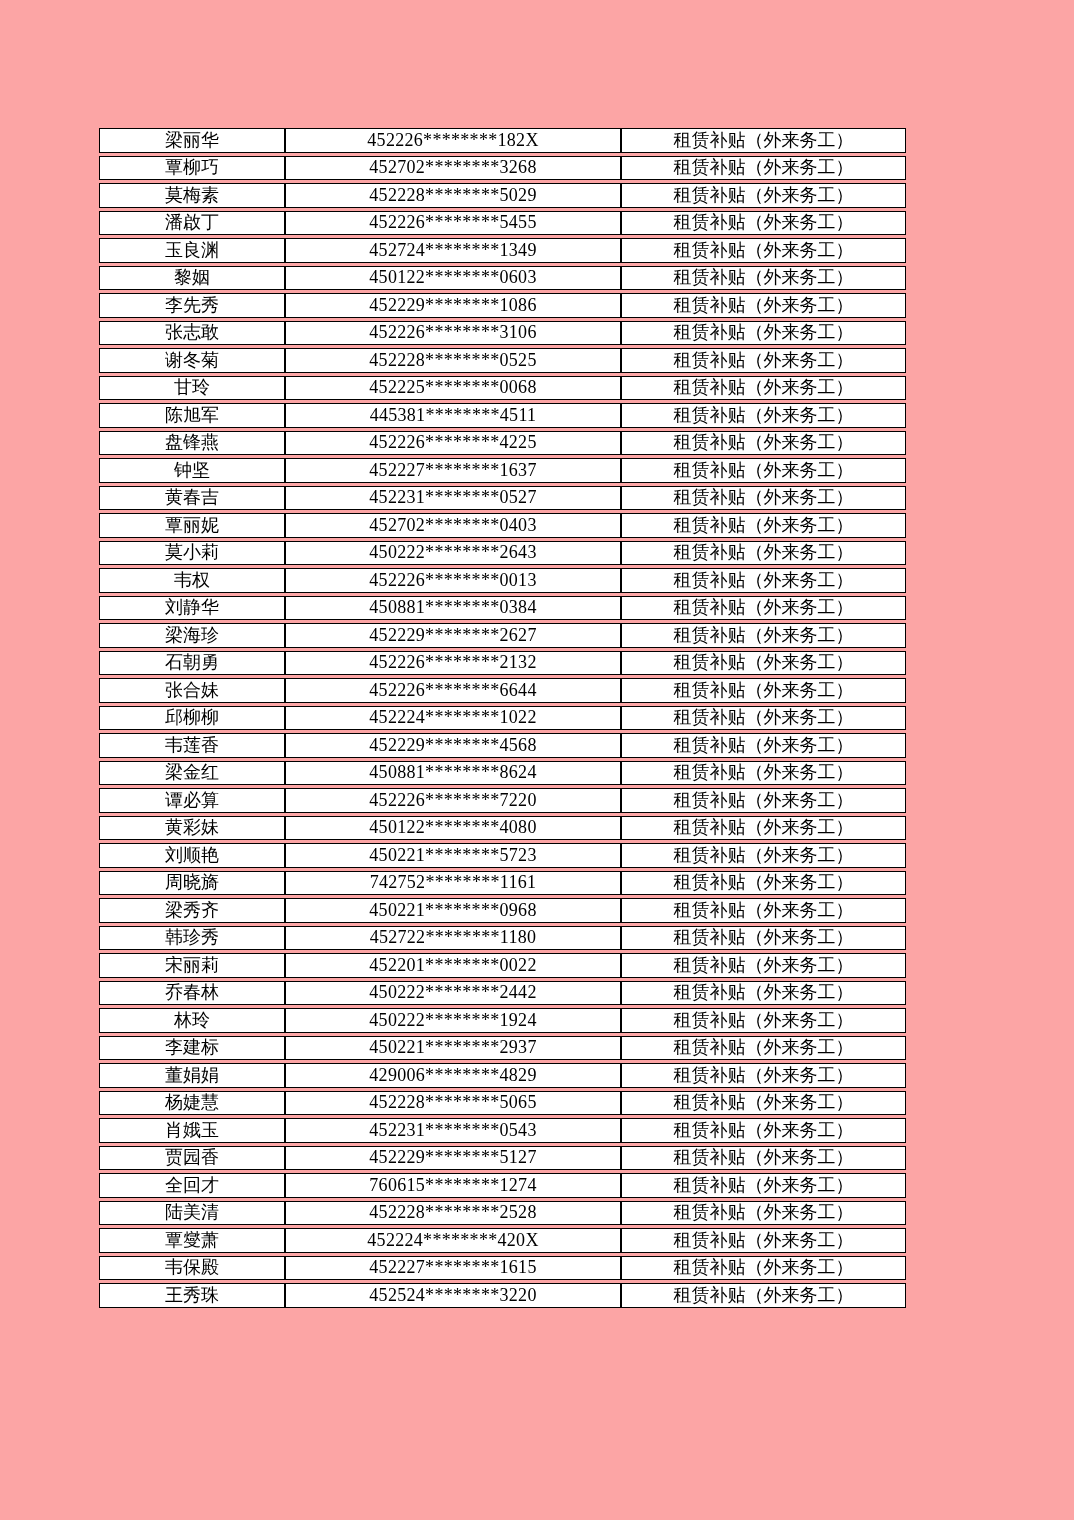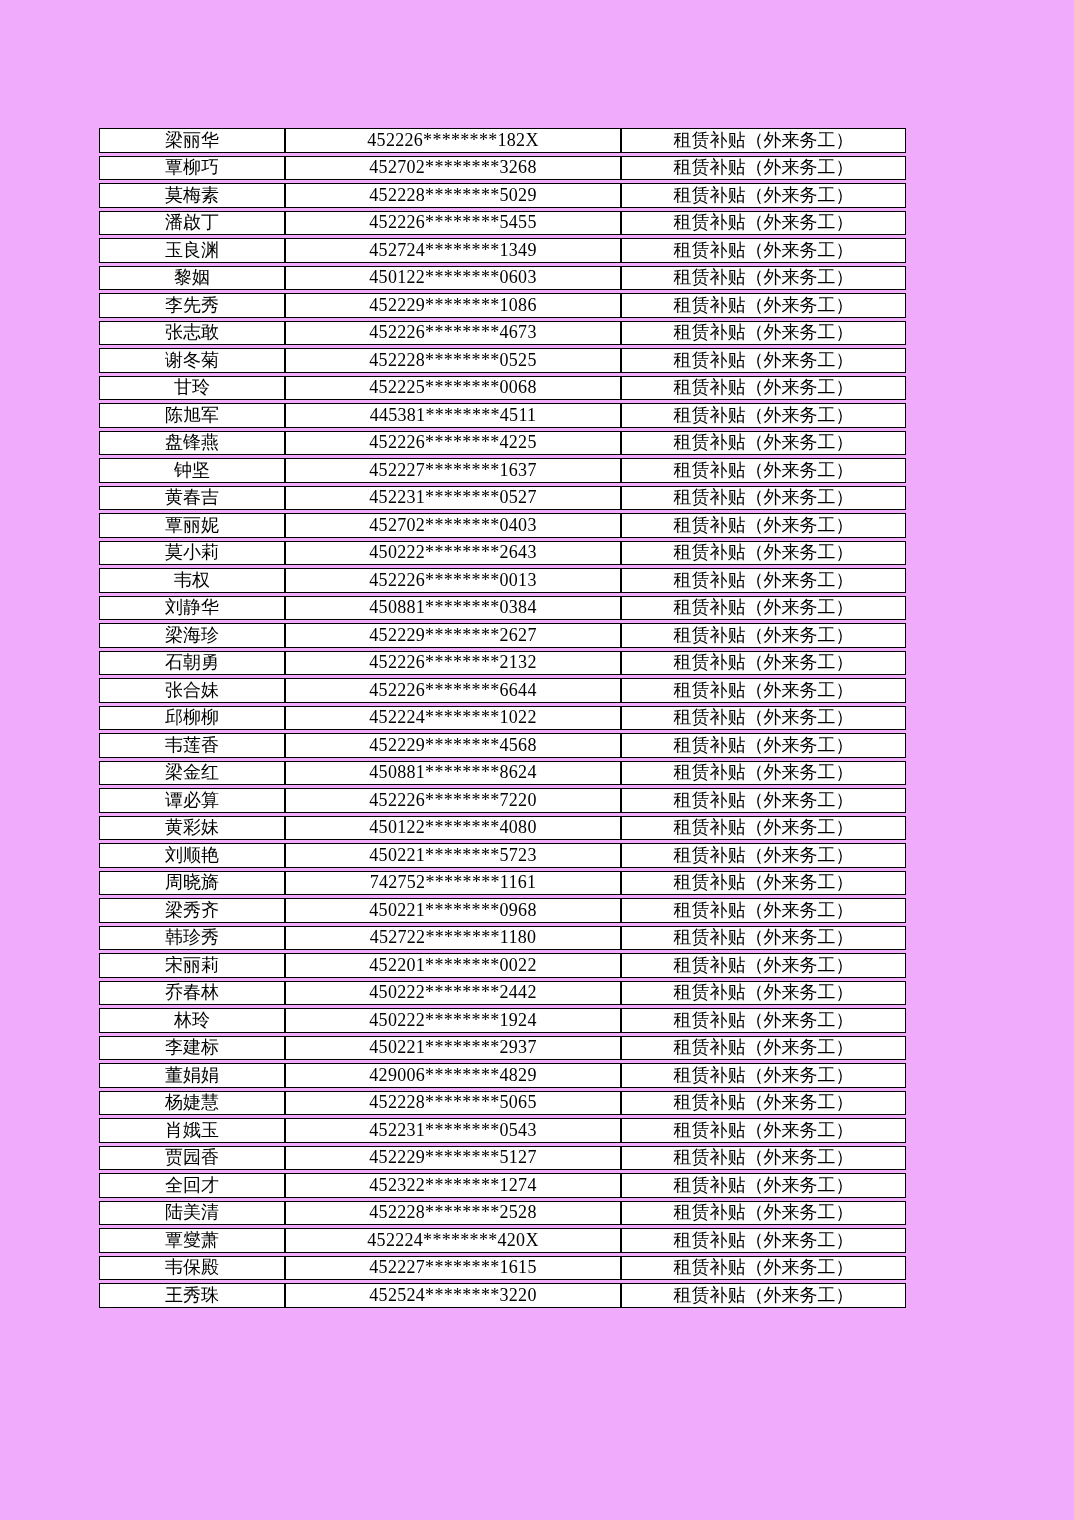--- a/index.html
+++ b/index.html
@@ -4,21 +4,21 @@
 <style>
   html, body {
     margin: 0;
     padding: 0;
     background: #ffffff;
   }
   .page {
     position: relative;
     width: 1074px;
     height: 1520px;
-    background: #f0abfc;
+    background: #fca5a5;
     color: #000000;
     font-family: "Liberation Serif", "DejaVu Serif", serif;
     overflow: hidden;
   }
   table.roster {
     position: absolute;
     left: 99px;
     top: 125px;
     width: 807px;
     table-layout: fixed;
@@ -83,21 +83,21 @@
           <td class="id-cell">450122********0603</td>
           <td class="subsidy-cell">租赁补贴（外来务工）</td>
         </tr>
         <tr>
           <td class="name-cell">李先秀</td>
           <td class="id-cell">452229********1086</td>
           <td class="subsidy-cell">租赁补贴（外来务工）</td>
         </tr>
         <tr>
           <td class="name-cell">张志敢</td>
-          <td class="id-cell">452226********4673</td>
+          <td class="id-cell">452226********3106</td>
           <td class="subsidy-cell">租赁补贴（外来务工）</td>
         </tr>
         <tr>
           <td class="name-cell">谢冬菊</td>
           <td class="id-cell">452228********0525</td>
           <td class="subsidy-cell">租赁补贴（外来务工）</td>
         </tr>
         <tr>
           <td class="name-cell">甘玲</td>
           <td class="id-cell">452225********0068</td>
@@ -238,21 +238,21 @@
           <td class="id-cell">452231********0543</td>
           <td class="subsidy-cell">租赁补贴（外来务工）</td>
         </tr>
         <tr>
           <td class="name-cell">贾园香</td>
           <td class="id-cell">452229********5127</td>
           <td class="subsidy-cell">租赁补贴（外来务工）</td>
         </tr>
         <tr>
           <td class="name-cell">全回才</td>
-          <td class="id-cell">452322********1274</td>
+          <td class="id-cell">760615********1274</td>
           <td class="subsidy-cell">租赁补贴（外来务工）</td>
         </tr>
         <tr>
           <td class="name-cell">陆美清</td>
           <td class="id-cell">452228********2528</td>
           <td class="subsidy-cell">租赁补贴（外来务工）</td>
         </tr>
         <tr>
           <td class="name-cell">覃燮萧</td>
           <td class="id-cell">452224********420X</td>

